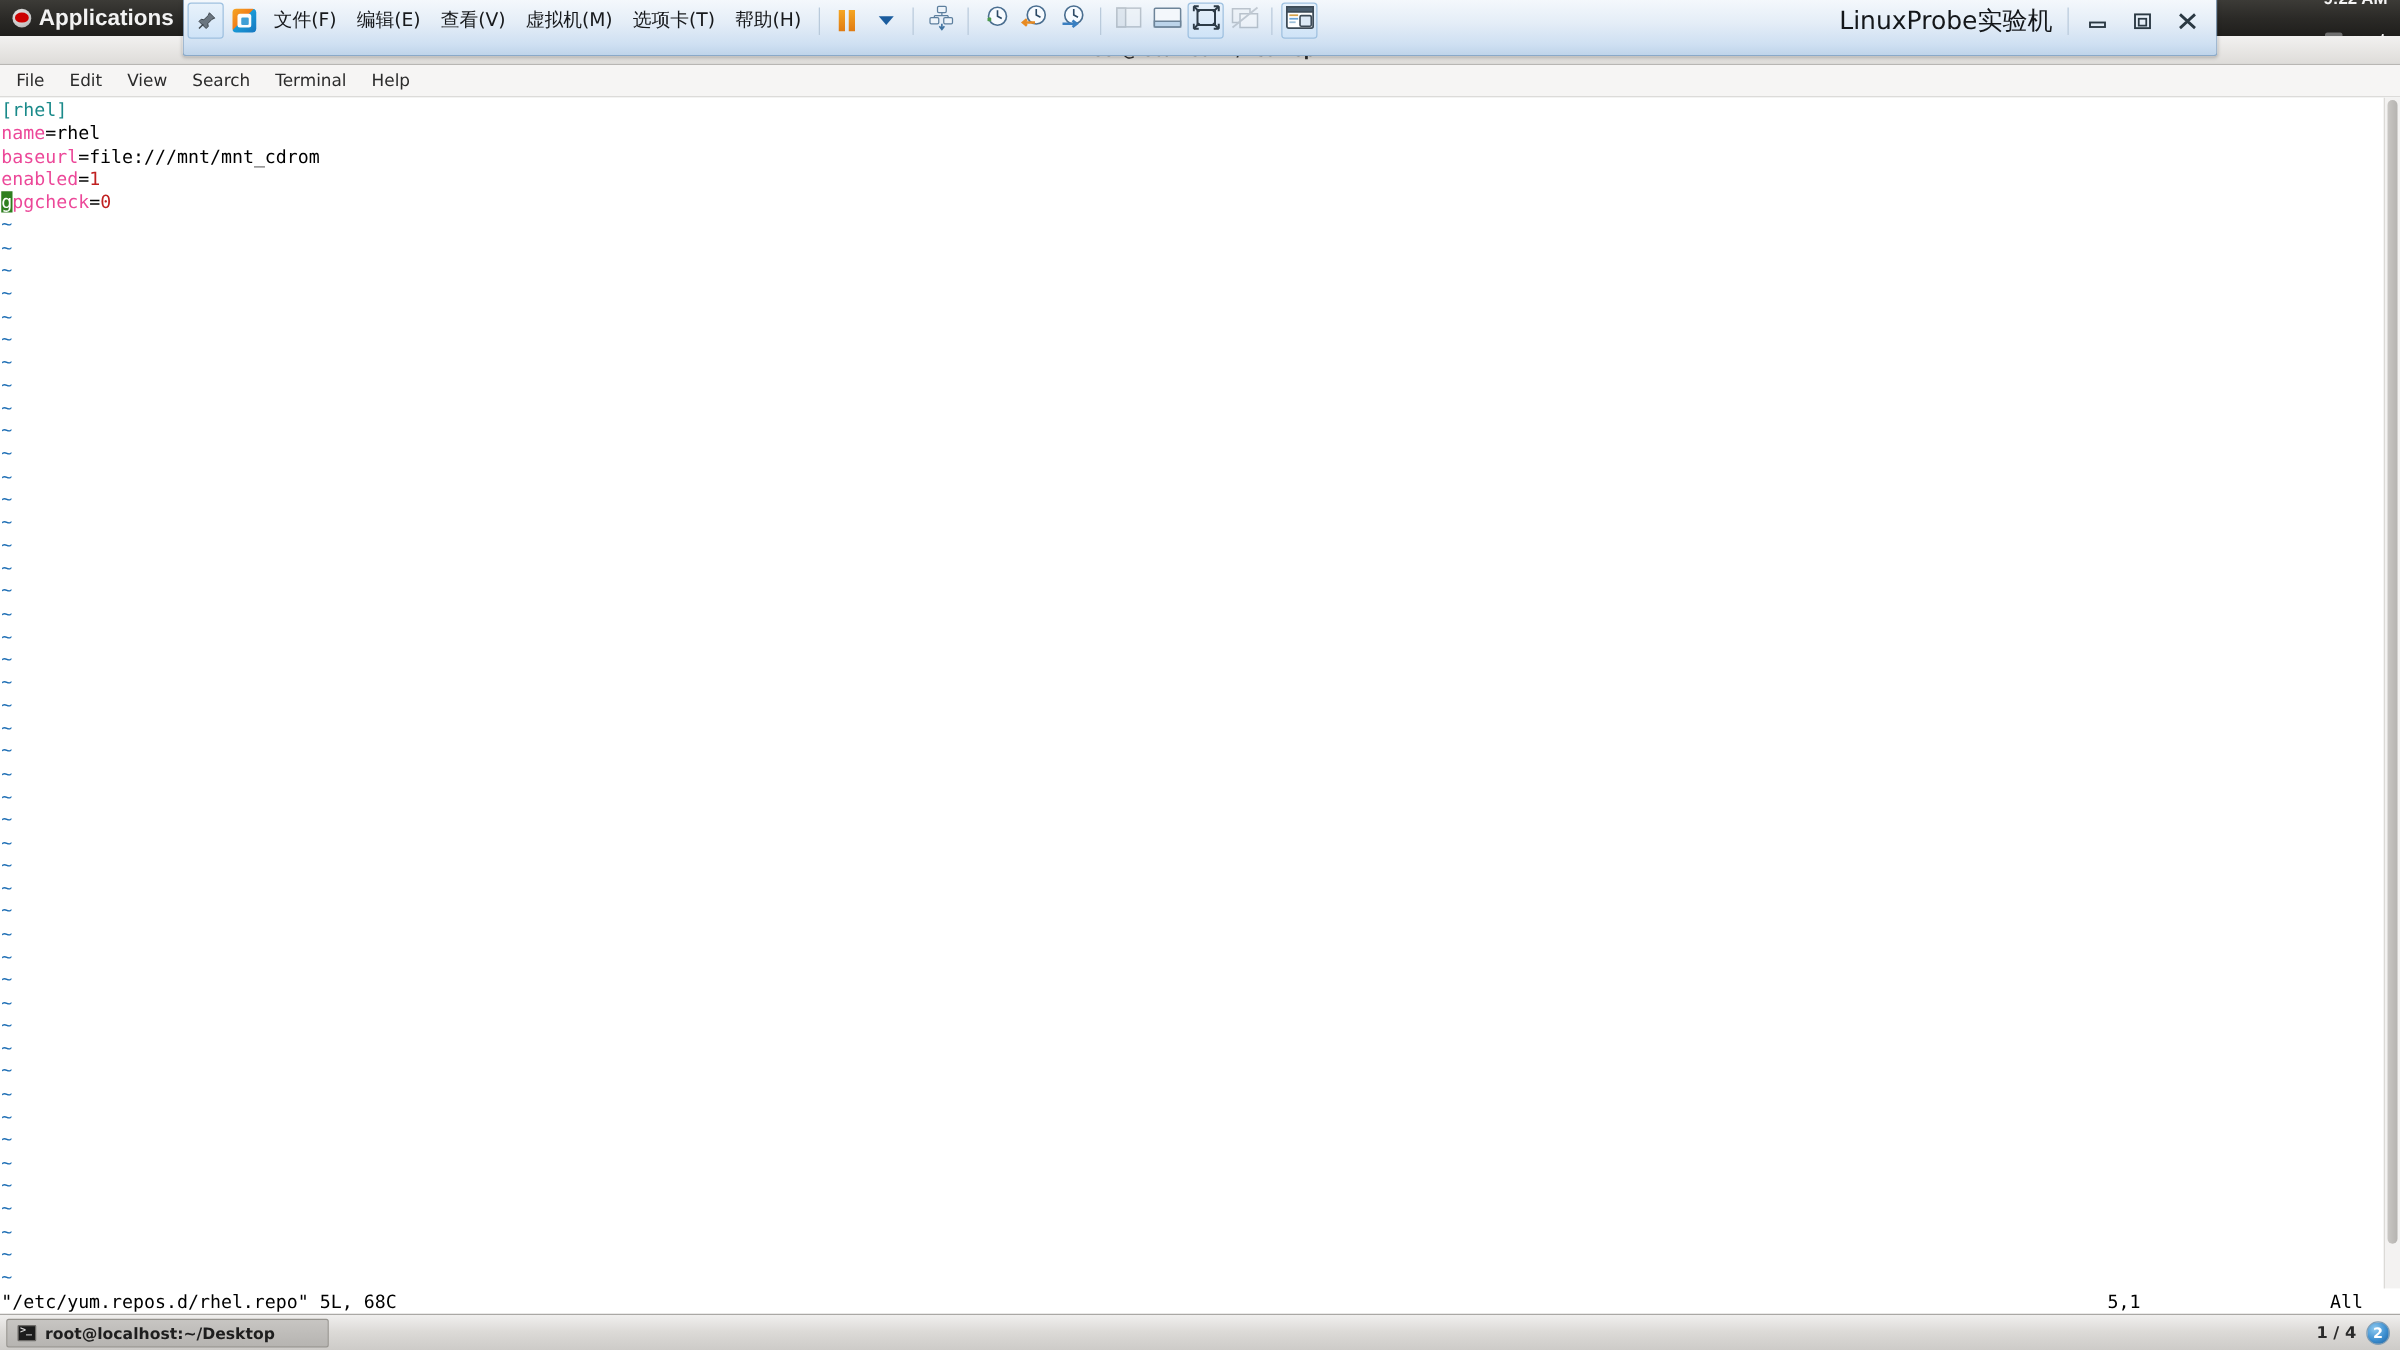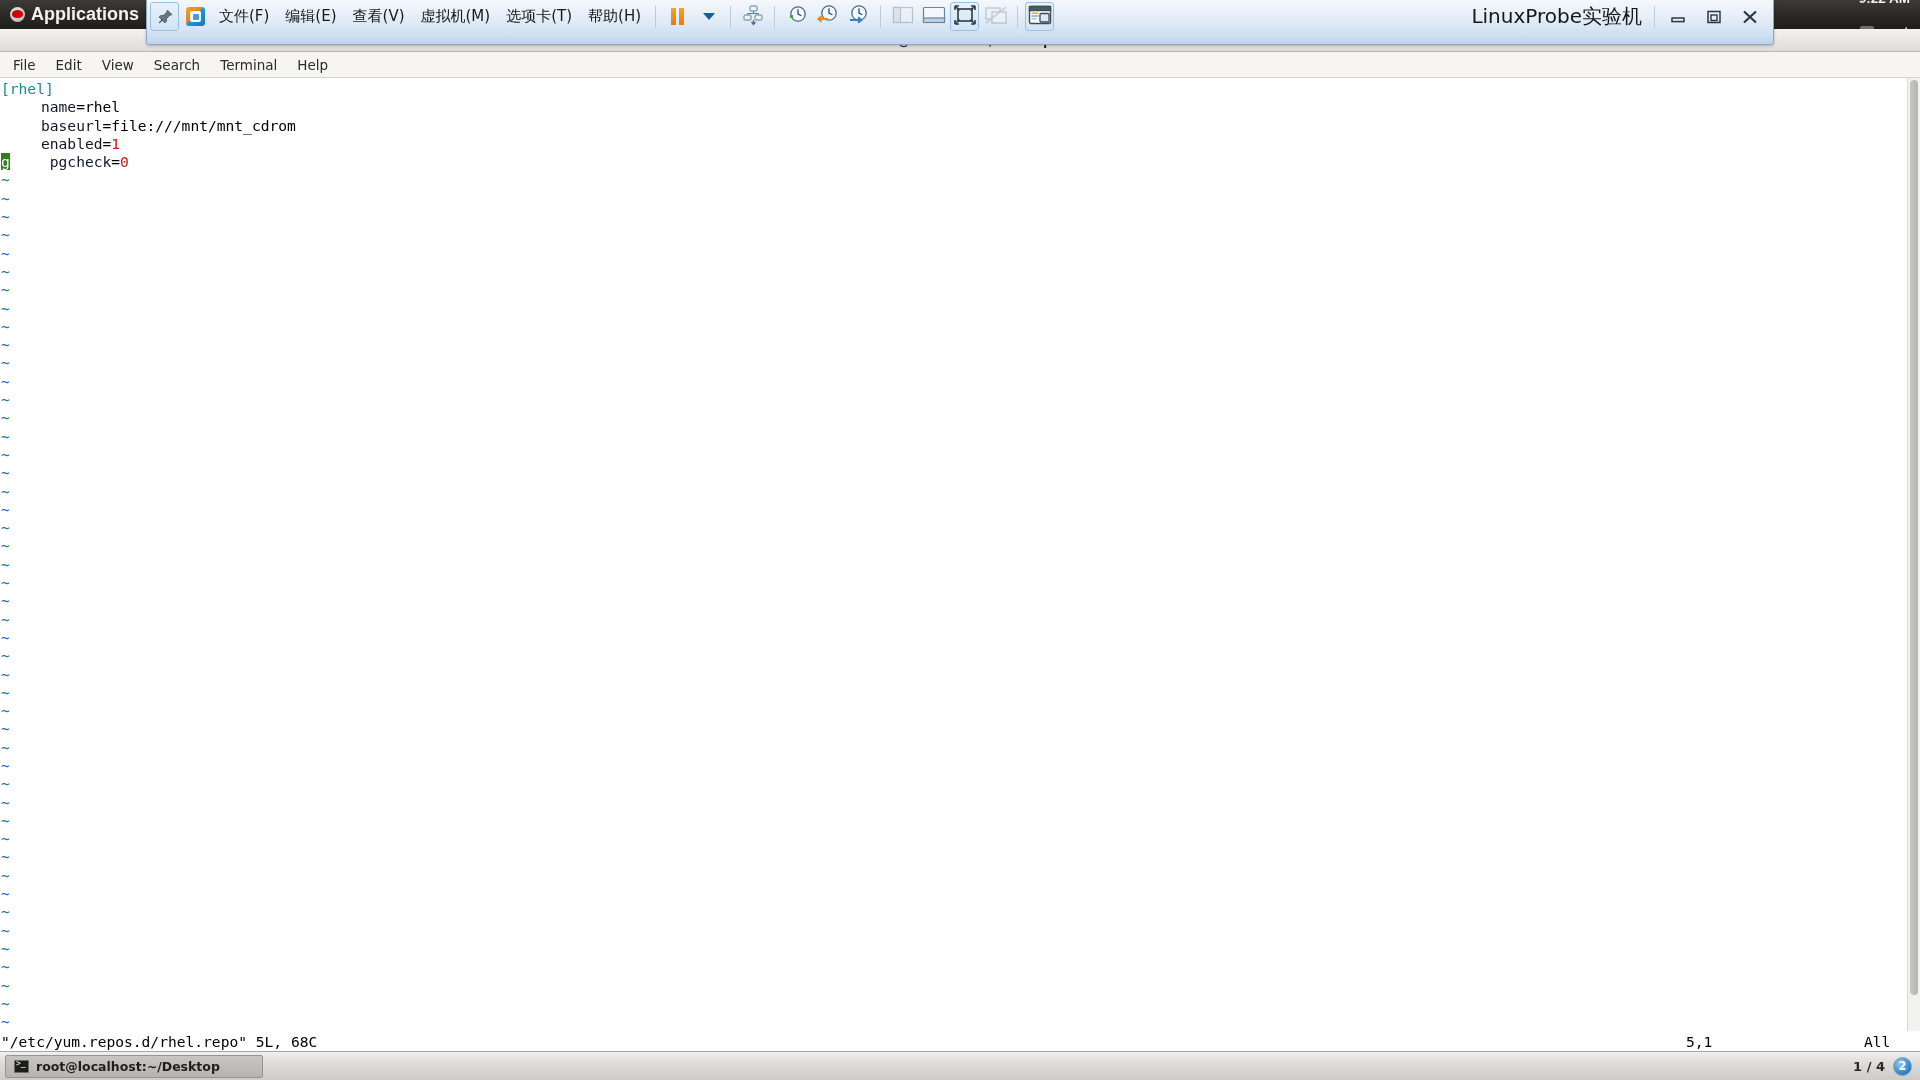--- a/index.html
+++ b/index.html
@@ -128,21 +128,21 @@
     overflow: hidden;
   }
   #term-scroll {
     width: 13px; background: #f3f2f1; border-left: 1px solid #dcdad7; position: relative;
   }
   #term-scroll .thumb {
     position: absolute; left: 2px; right: 2px; top: 2px; height: 96%;
     background: linear-gradient(to right,#c9c7c4,#b5b3b0); border-radius: 4px;
   }
   .c-sec  { color: #1a8a8a; }
-  .c-key  { color: #0f172a; margin-left: 40px; }
+  .c-key  { color: #ec4899; }
   .c-val  { color: #000000; }
   .c-num  { color: #c02020; }
   .c-tilde{ color: #1f6fb5; }
   .cursor-blk { background: #2f7f1f; color: #ffffff; }
 
   #term-status {
     height: 20px; background: #ffffff;
     font-family: "DejaVu Sans Mono", monospace; font-size: 14.6px; color: #000;
     display: flex; align-items: center; position: relative; padding-left: 1px;
   }

